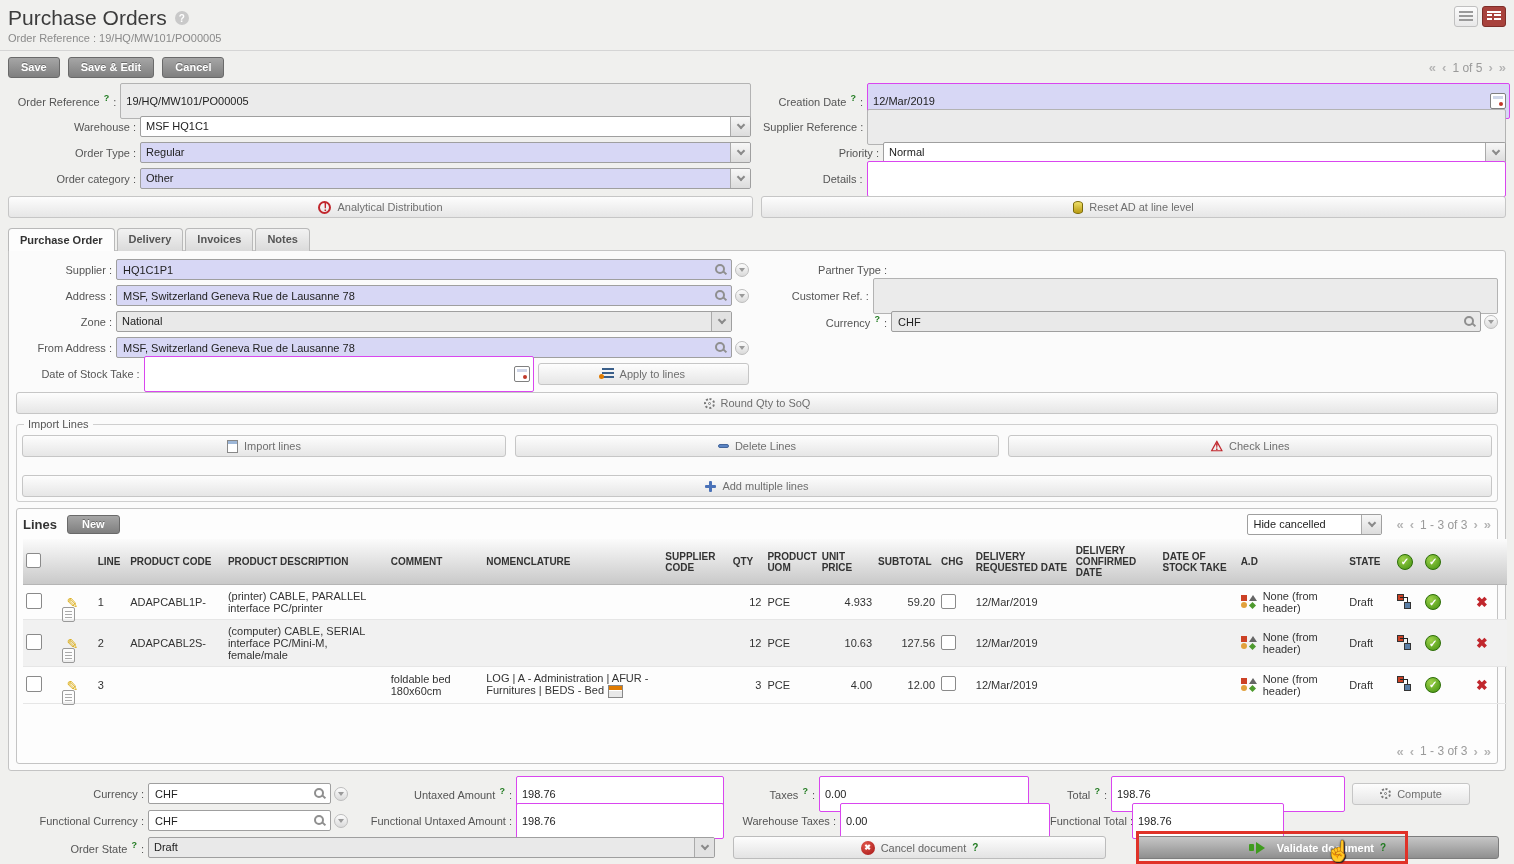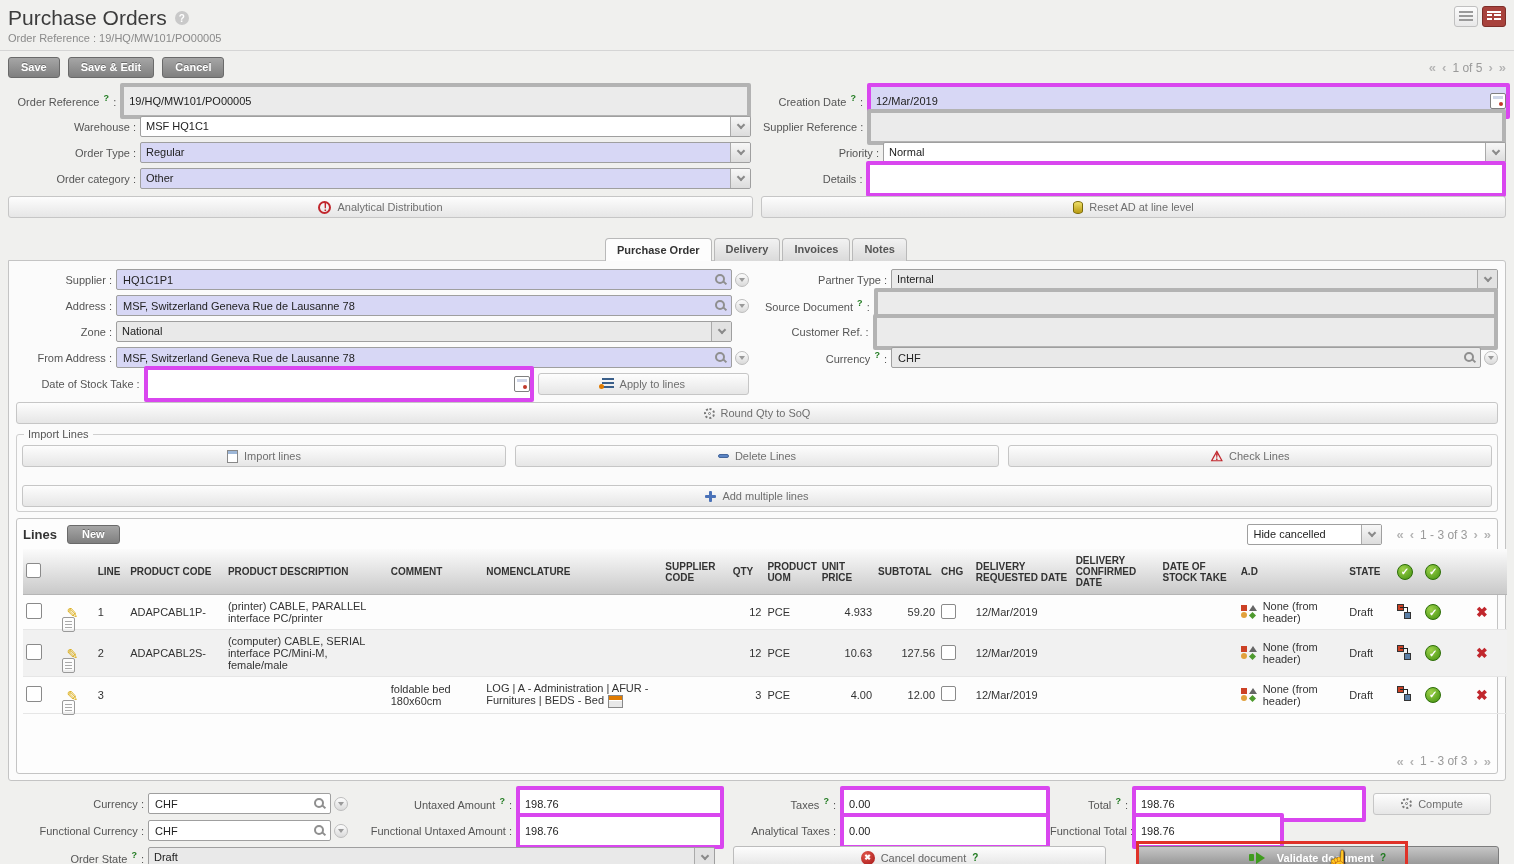--- a/index.html
+++ b/index.html
@@ -34,21 +34,21 @@
   .pager { display:flex; align-items:center; gap:6px; color:#9a9a9a; font-size:12px; }
   .pager .arr { color:#b5b5b5; font-size:13px; font-weight:bold; cursor:pointer; }
   .pager .cnt { color:#9a9a9a;text-align:right; }
 
   
   .form2col { display:flex; margin-top:12px; }
   .fcol { width:50%; }
   .frow { display:flex; align-items:center; margin-bottom:5px; height:21px; }
   .lbl { text-align:right; color:#555; white-space:nowrap; padding-right:4px; }
   .lbl .q { color:#1f7a1f; font-weight:bold; font-size:9px; vertical-align:super; margin:0 1px; }
-  .inp { height:36px; border:4px solid #d946ef; border-radius:2px; background:#fff; padding:0 5px; font-size:11px; color:#222; font-family:"Liberation Sans",sans-serif; width:100%; }
+  .inp { height:36px; border:1px solid #d946ef; border-radius:2px; background:#fff; padding:0 5px; font-size:11px; color:#222; font-family:"Liberation Sans",sans-serif; width:100%; }
   .inp.ro { background:#ebebeb; border-color:#b3b3b3; }
   .inp.req { background:#d7d7f5; }
   .selwrap { display:flex; height:21px; border:1px solid #9f9f9f; border-radius:2px; overflow:hidden; background:#fff; flex:1; }
   .selwrap.req { background:#d7d7f5; }
   .selwrap.ro { background:#e9e9e9; }
   .selval { flex:1; padding:3px 5px; color:#222; white-space:nowrap; overflow:hidden; }
   .chevbox { width:20px; border-left:1px solid #aaa; background:linear-gradient(#f7f7f7,#dcdcdc); display:flex; align-items:flex-start; justify-content:center; }
   .chevbox.ro { background:#e2e2e2; }
   .chev { width:6px; height:6px; border-right:2px solid #8a8a8a; border-bottom:2px solid #8a8a8a; transform:rotate(45deg); margin-top:5px; }
   .m2o { display:flex; align-items:center; flex:1; gap:3px; }
@@ -67,21 +67,21 @@
 
   
   .btn-wide { height:22px; border:1px solid #c6c6c6; border-radius:3px; background:linear-gradient(#fdfdfd,#e6e6e6); color:#6f6f6f; font-size:11px; display:flex; align-items:center; justify-content:center; gap:6px; cursor:pointer; }
   .dualrow { display:flex; gap:8px; margin-top:2px; }
   .dualrow .btn-wide { flex:1; }
   .alertic { width:13px; height:13px; border:2px solid #c1272d; border-radius:50%; position:relative; flex:0 0 13px;}
   .alertic::after { content:"!"; color:#c1272d; font-weight:bold; position:absolute; left:3px; top:-2px; font-size:11px; }
   .cylic { width:10px; height:13px; background:linear-gradient(#efe06a,#b89a12); border:1px solid #7a6a0a; border-radius:5px/3px; }
 
   
-  .tabs { display:flex; margin-top:19px; padding-left:0;justify-content:center; }
+  .tabs { display:flex; margin-top:9px; padding-left:0; }
   .tab { padding:4px 11px 5px; background:linear-gradient(#f2f2f2,#dadada); border:1px solid #b9b9b9; border-bottom:none; border-radius:4px 4px 0 0; color:#555; font-weight:bold; margin-right:2px; cursor:pointer; position:relative; top:1px; }
   .tab.active { background:#fdfdfd; color:#333; z-index:2; padding-top:5px; }
   .tabpanel { border:1px solid #c4c4c4; border-radius:0 3px 3px 3px; background:#fbfbfb; padding:8px 7px 6px 7px; }
 
   .stockrow { display:flex; align-items:center; margin:1px 0 7px; height:22px; }
   .btn-apply { width:212px; margin-left:8px; }
   .listic { width:12px; height:12px; background:repeating-linear-gradient(#3a5f8a 0 2px, transparent 2px 4px); position:relative; }
   .listic::after { content:""; position:absolute; left:-3px; top:6px; width:5px; height:5px; background:#e07b00; border-radius:50%; }
   .gear { width:11px; height:11px; border:2px dotted #777; border-radius:50%; position:relative; flex:0 0 11px;}
   .gear::after { content:""; position:absolute; inset:2px; border:1px solid #777; border-radius:50%; }
@@ -315,30 +315,20 @@
           <span class="cal"></span>
           <button class="btn-wide btn-apply">
               <span class="listic"></span>
               <span>Apply to lines</span>
             </button>
         </div>
       </div>
       <div class="fcol" style="padding-left:8px;">
         <div class="frow">
           <span class="lbl" style="width:126px;"><span>Partner Type</span> <span>:</span></span>
-          <div class="selwrap ro">
-              <span class="selval">Internal</span>
-              <span class="chevbox ro">
-                <span class="chev"></span>
-              </span>
-            </div>
-        </div>
-        <div class="frow">
-          <span class="lbl" style="width:126px;"><span>Source Document</span> <span class="q">?</span> <span>:</span></span>
-          <input class="inp ro" readonly="" value="" style="">
         </div>
         <div class="frow">
           <span class="lbl" style="width:126px;"><span>Customer Ref.</span> <span>:</span></span>
           <input class="inp ro" readonly="" value="" style="">
         </div>
         <div class="frow">
           <span class="lbl" style="width:126px;"><span>Currency</span> <span class="q">?</span> <span>:</span></span>
           <div class="m2o">
             <div class="m2obox ro">
                 <span class="selval">CHF</span>
@@ -571,41 +561,41 @@
       <span class="lbl" style="width:140px;"><span>Currency</span> <span>:</span></span>
       <div class="m2o" style="flex:0 0 200px;">
         <div class="m2obox">
             <span class="selval">CHF</span>
             <span class="mag"></span>
           </div>
         <span class="mini-dd"></span>
       </div>
       <span class="lbl" style="width:168px;"><span>Untaxed Amount</span> <span class="q">?</span> <span>:</span></span>
       <input class="inp" style="flex: 0 0 208px;" readonly="" value="198.76">
-      <span class="lbl" style="width:116px;"><span>Taxes</span> <span class="q">?</span> <span>:</span></span>
+      <span class="lbl" style="width:95px;"><span>Taxes</span> <span class="q">?</span> <span>:</span></span>
       <input class="inp" style="flex: 0 0 210px;" readonly="" value="0.00">
       <span class="lbl" style="width:82px;"><span>Total</span> <span class="q">?</span> <span>:</span></span>
       <input class="inp" style="flex: 0 0 234px;" readonly="" value="198.76">
       <button class="btn-wide btn-compute">
           <span class="gear"></span>
           <span>Compute</span>
         </button>
     </div>
     <div class="trow">
       <span class="lbl" style="width:140px;"><span>Functional Currency</span> <span>:</span></span>
       <div class="m2o" style="flex:0 0 200px;">
         <div class="m2obox">
             <span class="selval">CHF</span>
             <span class="mag"></span>
           </div>
         <span class="mini-dd"></span>
       </div>
       <span class="lbl" style="width:168px;"><span>Functional Untaxed Amount</span> <span>:</span></span>
       <input class="inp" style="flex: 0 0 208px;" readonly="" value="198.76">
-      <span class="lbl" style="width:116px;"><span>Analytical Taxes</span> <span>:</span></span>
+      <span class="lbl" style="width:116px;"><span>Warehouse Taxes</span> <span>:</span></span>
       <input class="inp" style="flex: 0 0 210px;" readonly="" value="0.00">
       <span class="lbl" style="width:82px;"><span>Functional Total</span> <span>:</span></span>
       <input class="inp" style="flex: 0 0 152px;" readonly="" value="198.76">
     </div>
     <div class="trow state-row">
       <span class="lbl" style="width:140px;"><span>Order State</span> <span class="q">?</span> <span>:</span></span>
       <div class="selwrap ro" style="flex:0 0 567px;">
           <span class="selval">Draft</span>
           <span class="chevbox ro">
             <span class="chev"></span>

